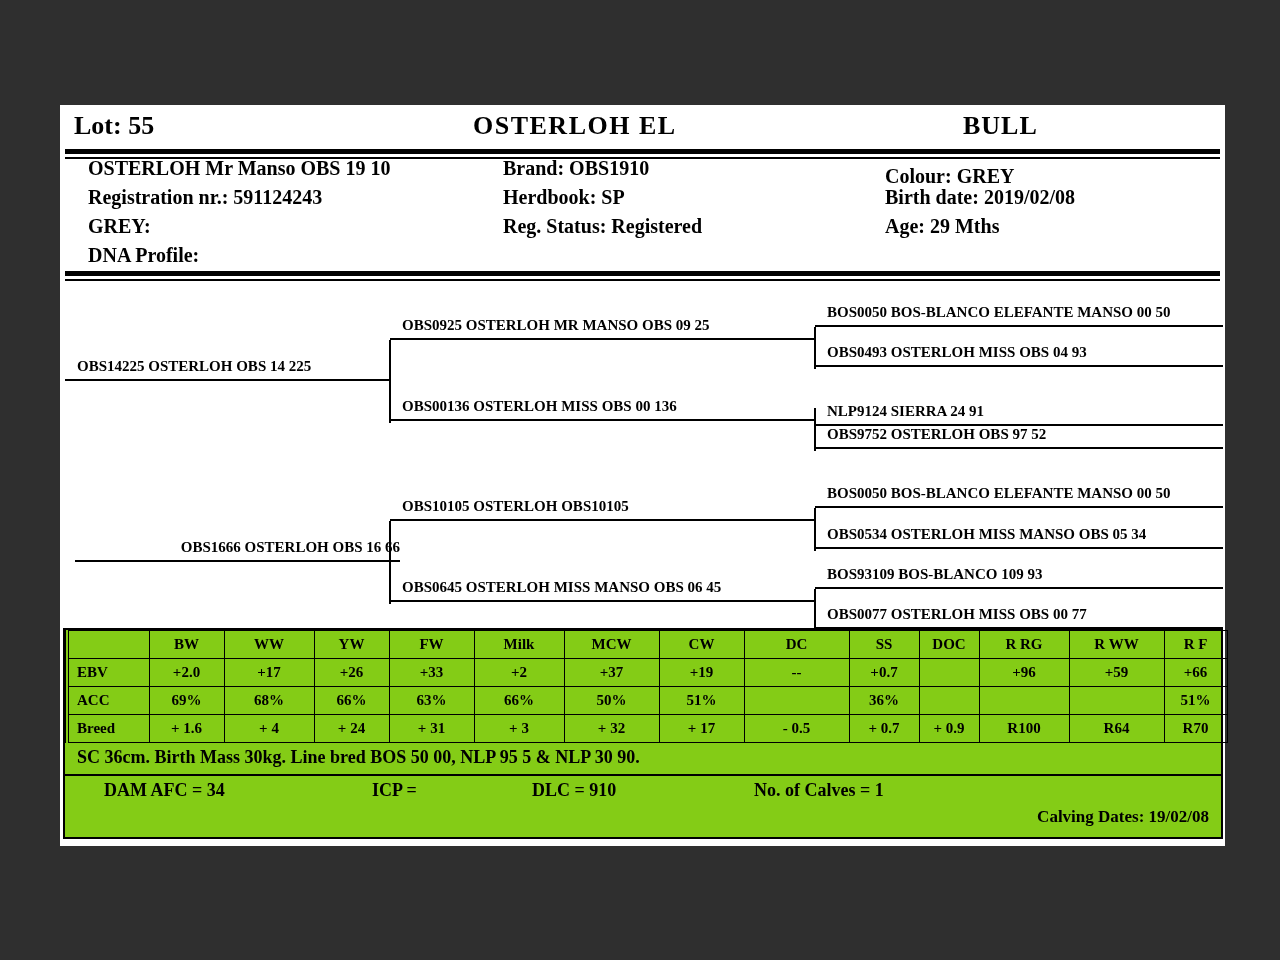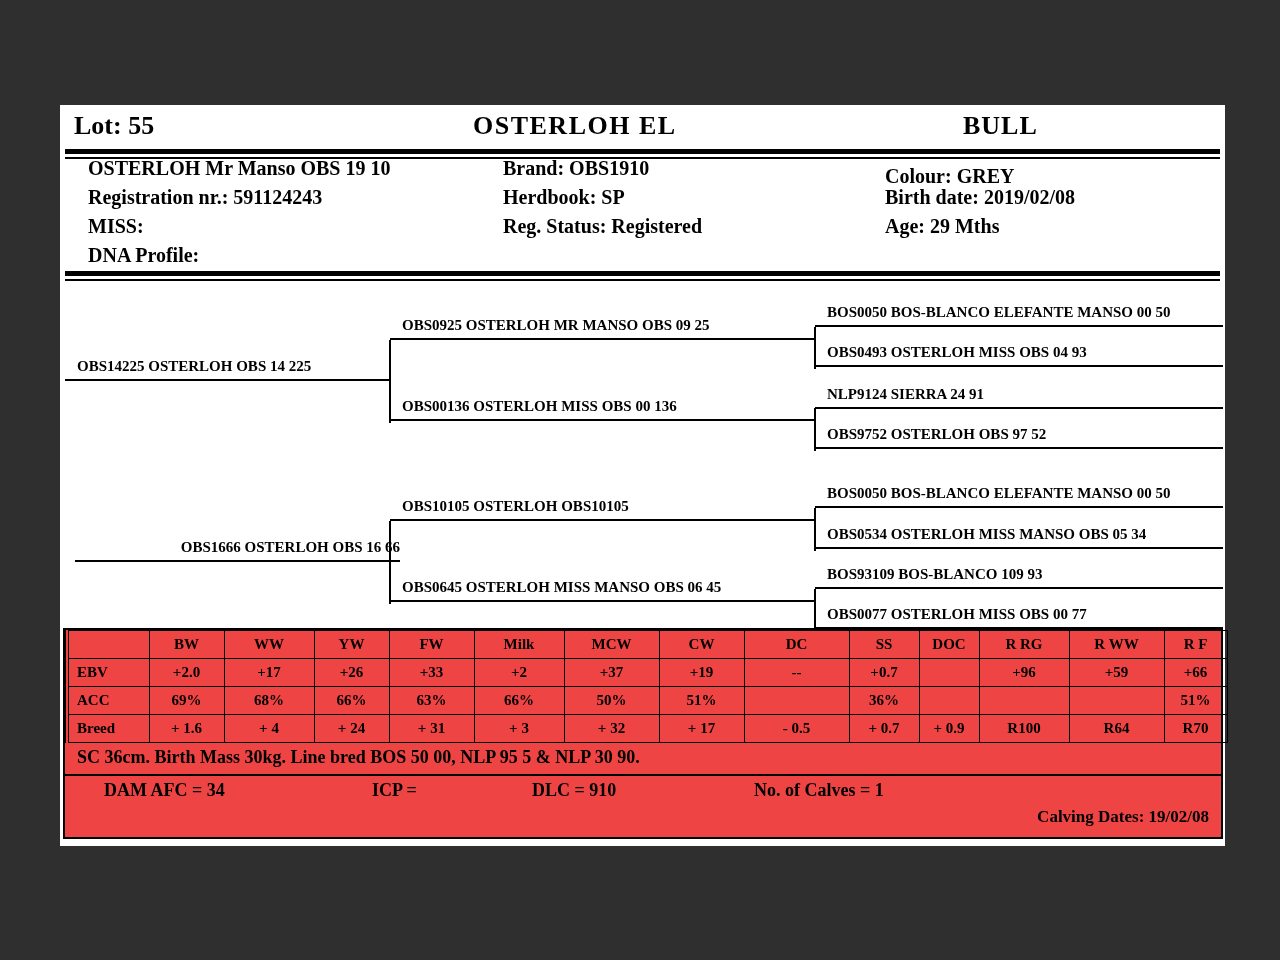--- a/index.html
+++ b/index.html
@@ -27,21 +27,21 @@
     position:absolute;border-bottom:2px solid #000;
     display:flex;align-items:flex-end;
     padding:0 0 3px 12px;box-sizing:border-box;
     font-size:15px;line-height:19px;white-space:nowrap;
   }
   .pnode.wrap2{white-space:normal;}
   .pnode.wrap2 .ptxt{max-width:378px;}
   .vline{position:absolute;width:2px;background:#000;}
   .bottom-block{
     position:absolute;top:523px;left:3px;width:1160px;
-    border:2.5px solid #000;box-sizing:border-box;background:#ef4444;
+    border:2.5px solid #000;box-sizing:border-box;background:#84cc16;
   }
   table.ebv{border-collapse:collapse;table-layout:fixed;width:100%;border-left:4px double #000;}
   table.ebv th,table.ebv td{
     border:1.5px solid #000;font-size:15px;text-align:center;
     padding:3px 2px;height:21px;overflow:hidden;white-space:nowrap;
     font-weight:bold;
   }
   table.ebv td.rowlabel{text-align:left;padding-left:8px;}
   .sc-row{padding:4px 12px 6px;font-size:18px;white-space:nowrap;}
   .stats-rows{border-top:2.5px solid #000;padding:4px 0 4px;}
@@ -57,21 +57,21 @@
   <div class="hdr">
     <span class="lot">Lot:  55</span>
     <span class="title">OSTERLOH EL</span>
     <span class="category">BULL</span>
   </div>
   <div class="double-rule rule1"></div>
 
   <div>
     <span class="info-line" style="left:28px;top:52px;">OSTERLOH Mr Manso OBS 19 10</span>
     <span class="info-line" style="left:28px;top:81px;">Registration nr.: 591124243</span>
-    <span class="info-line" style="left:28px;top:110px;">MISS:</span>
+    <span class="info-line" style="left:28px;top:110px;">GREY:</span>
     <span class="info-line" style="left:28px;top:139px;">DNA Profile:</span>
 
     <span class="info-line" style="left:443px;top:52px;">Brand:  OBS1910</span>
     <span class="info-line" style="left:443px;top:81px;">Herdbook: SP</span>
     <span class="info-line" style="left:443px;top:110px;">Reg. Status: Registered</span>
 
     <span class="info-line" style="left:825px;top:60px;">Colour:  GREY</span>
     <span class="info-line" style="left:825px;top:81px;">Birth date:  2019/02/08</span>
     <span class="info-line" style="left:825px;top:110px;">Age: 29 Mths</span>
   </div>
@@ -98,21 +98,21 @@
     <div class="pnode" style="left:325px;top:301px;width:425px;height:26px;">
       <span class="ptxt">OBS0645 OSTERLOH MISS MANSO OBS 06 45</span>
     </div>
 
     <div class="pnode wrap2" style="left:750px;top:6px;width:408px;height:46px;">
       <span class="ptxt">BOS0050 BOS-BLANCO ELEFANTE MANSO 00 50</span>
     </div>
     <div class="pnode" style="left:750px;top:66px;width:408px;height:26px;">
       <span class="ptxt">OBS0493 OSTERLOH MISS OBS 04 93</span>
     </div>
-    <div class="pnode" style="left:750px;top:108px;width:408px;height:26px;">
+    <div class="pnode" style="left:750px;top:125px;width:408px;height:26px;">
       <span class="ptxt">NLP9124 SIERRA 24 91</span>
     </div>
     <div class="pnode" style="left:750px;top:148px;width:408px;height:26px;">
       <span class="ptxt">OBS9752 OSTERLOH OBS 97 52</span>
     </div>
     <div class="pnode wrap2" style="left:750px;top:187px;width:408px;height:46px;">
       <span class="ptxt">BOS0050 BOS-BLANCO ELEFANTE MANSO 00 50</span>
     </div>
     <div class="pnode" style="left:750px;top:248px;width:408px;height:26px;">
       <span class="ptxt">OBS0534 OSTERLOH MISS MANSO OBS 05 34</span>

